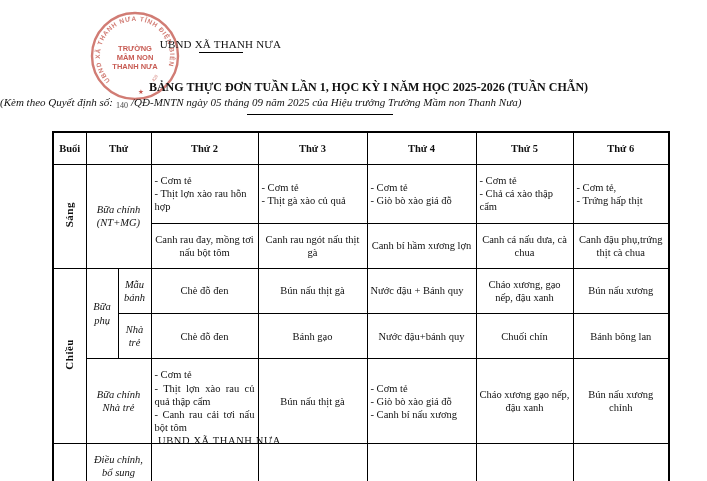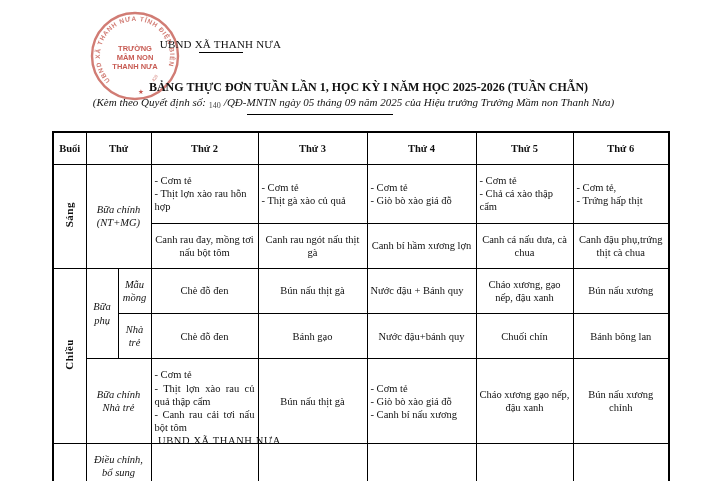--- a/index.html
+++ b/index.html
@@ -8,21 +8,21 @@
     font-family:"Liberation Serif","DejaVu Serif",serif;color:#111;
     overflow:hidden;
   }
   .abs{position:absolute;}
   
   .org-block{left:108px;top:38px;width:225px;text-align:center;z-index:2;}
   .org-line1{font-size:11px;letter-spacing:.2px;}
   .org-line2{font-size:11px;font-weight:bold;letter-spacing:.2px;margin-top:2px;}
   .org-underline{width:44px;height:0;border-top:1px solid #000;margin:2px auto 0 auto;}
   .doc-title{left:30px;top:80px;width:677px;text-align:center;font-size:12px;font-weight:bold;z-index:2;}
-  .doc-subtitle{left:0;top:96px;width:707px;text-align:center;font-size:11px;font-style:italic;z-index:2;}
+  .doc-subtitle{left:0;top:96px;width:707px;text-align:left;font-size:11px;font-style:italic;z-index:2;}
   .decision-number{font-size:8px;font-style:normal;color:#444;position:relative;top:2px;padding:0 3px;}
   .subtitle-underline{left:247px;top:114px;width:146px;height:0;border-top:1px solid #000;}
   
   .stamp{left:85px;top:6px;opacity:.88;z-index:1;}
   
   table.menu{
     position:absolute;left:52px;top:131px;width:616px;
     border-collapse:collapse;table-layout:fixed;
     border:2px solid #000;
   }
@@ -114,21 +114,21 @@
     <td class="tc pre">Canh cá nấu dưa, cà chua</td>
     <td class="tc pre">Canh đậu phụ,trứng thịt cà chua</td>
   </tr>
   <tr style="height:44px">
     <td rowspan="3" class="session-cell">
       <span class="vlabel">Chiều</span>
     </td>
     <td rowspan="2" class="lbl">Bữa
 phụ</td>
     <td class="lbl">Mẫu
-mồng</td>
+bánh</td>
     <td class="tc pre">Chè đỗ đen</td>
     <td class="tc pre">Bún nấu thịt gà</td>
     <td class="tl pre">Nước đậu + Bánh quy</td>
     <td class="tc pre">Cháo xương, gạo nếp, đậu xanh</td>
     <td class="tc pre">Bún nấu xương</td>
   </tr>
   <tr style="height:39px">
     <td class="lbl">Nhà
 trẻ</td>
     <td class="tc pre">Chè đỗ đen</td>

